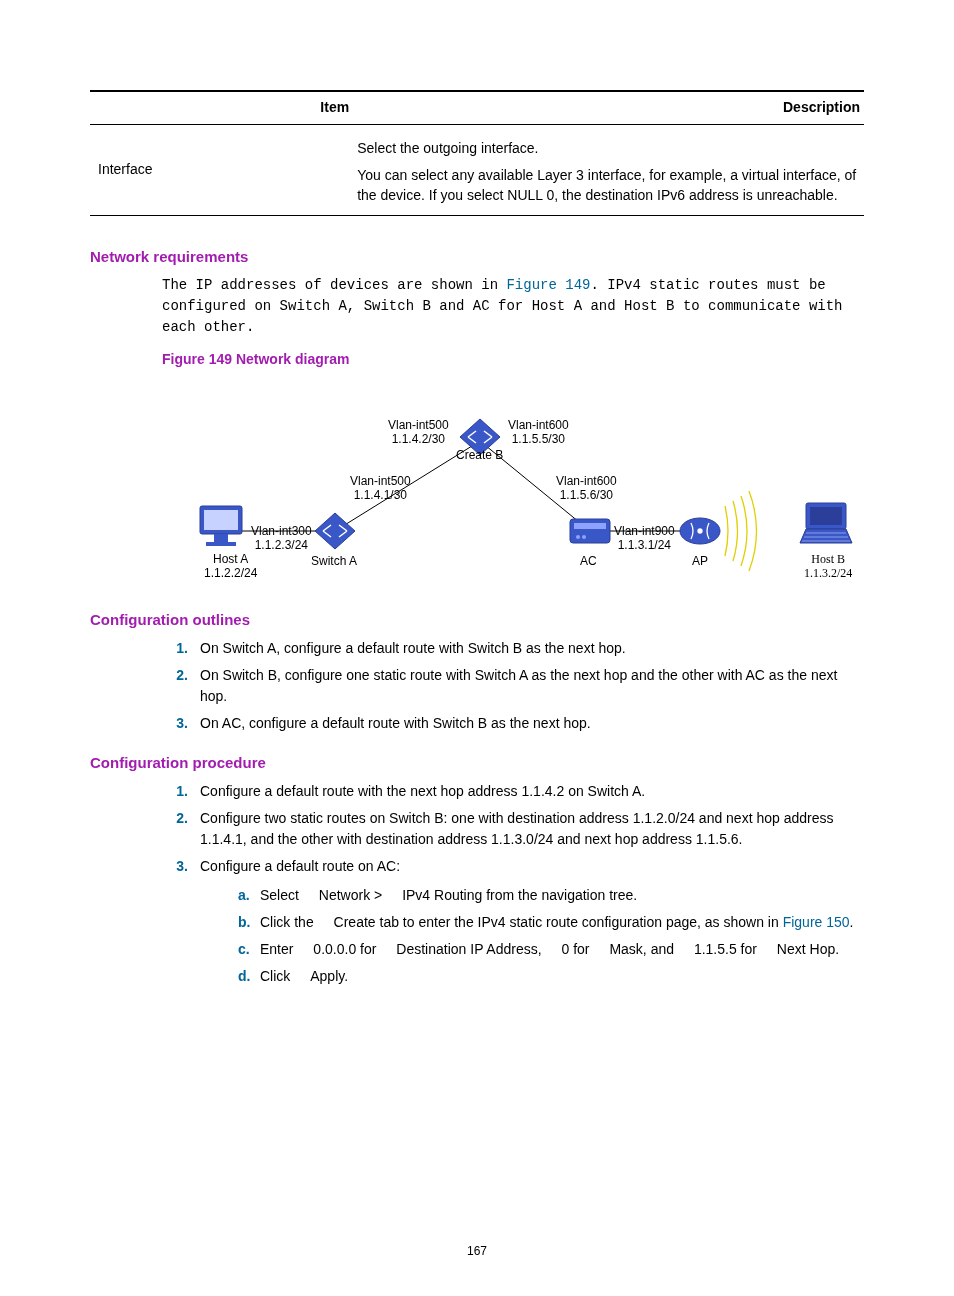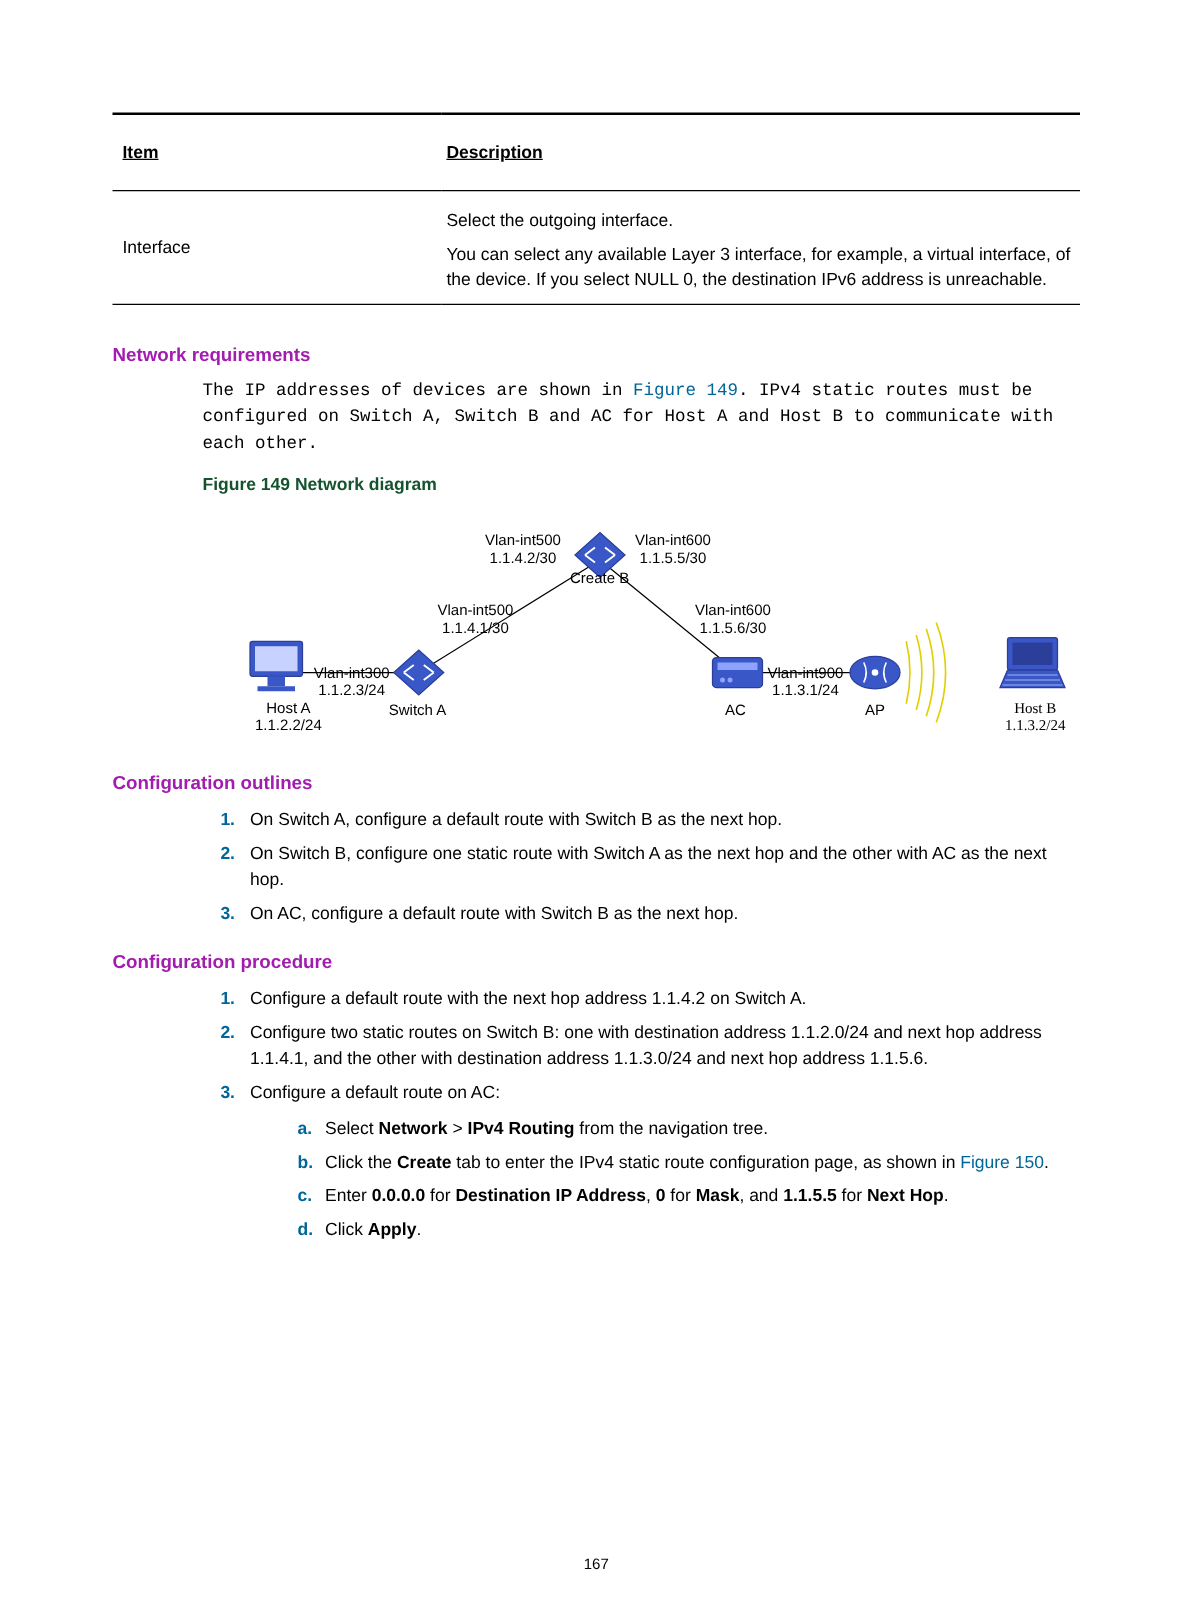--- a/index.html
+++ b/index.html
@@ -17,26 +17,25 @@
     padding: 90px 90px 60px 90px;
     box-sizing: border-box;
     position: relative;
   }
   table {
     width: 100%;
     border-collapse: collapse;
     margin-bottom: 30px;
   }
   table thead th {
-    text-align: left;
-    font-weight: bold;
-    padding: 20px 4px;
+    text-align: right;
+    font-weight: bold;
+    padding: 6px 4px;
     border-top: 2px solid #000;
     border-bottom: 1px solid #000;
-    text-decoration: underline;
   }
   table tbody td {
     padding: 10px 4px;
     vertical-align: middle;
     border-bottom: 1px solid #000;
   }
   table thead th:first-child { width: 34%; padding-left: 8px; }
   table tbody td:first-child { padding-left: 8px; }
   .desc-block p { margin: 4px 0 8px 0; }
   .desc-block p:last-child { margin-bottom: 0; }
@@ -54,23 +53,23 @@
     color: #a21caf;
     margin: 18px 0 8px 0;
   }
   .body-text {
     margin: 0 0 12px 72px;
     line-height: 1.5;
     font-family: Liberation Mono, monospace;
   }
   .figure-caption {
     font-weight: bold;
-    color: #14532d;
+    color: #a21caf;
     font-size: 14px;
-    margin: 6px 0 0 72px;
+    margin: 6px 0 21px 72px;
   }
   a.crossref { color: #006699; text-decoration: none; }
   .diagram-container {
     margin: 0 0 20px 70px;
     width: 720px;
     height: 198px;
     position: relative;
     font-size: 12px;
   }
   .dlabel {
@@ -120,21 +119,21 @@
   }
   ol.sublist > li > .litext { flex: 1; }
   .page-number {
     position: absolute;
     bottom: 36px;
     left: 0;
     width: 100%;
     text-align: center;
     font-size: 12px;
   }
-  b, strong, .bold { font-weight: bold; }
+  b, strong, .bold { font-weight: normal; margin-left: 16px; }
 </style>
 </head>
 <body>
 
 <div class="page">
 
   <table>
     <thead>
       <tr>
         <th>Item</th>

